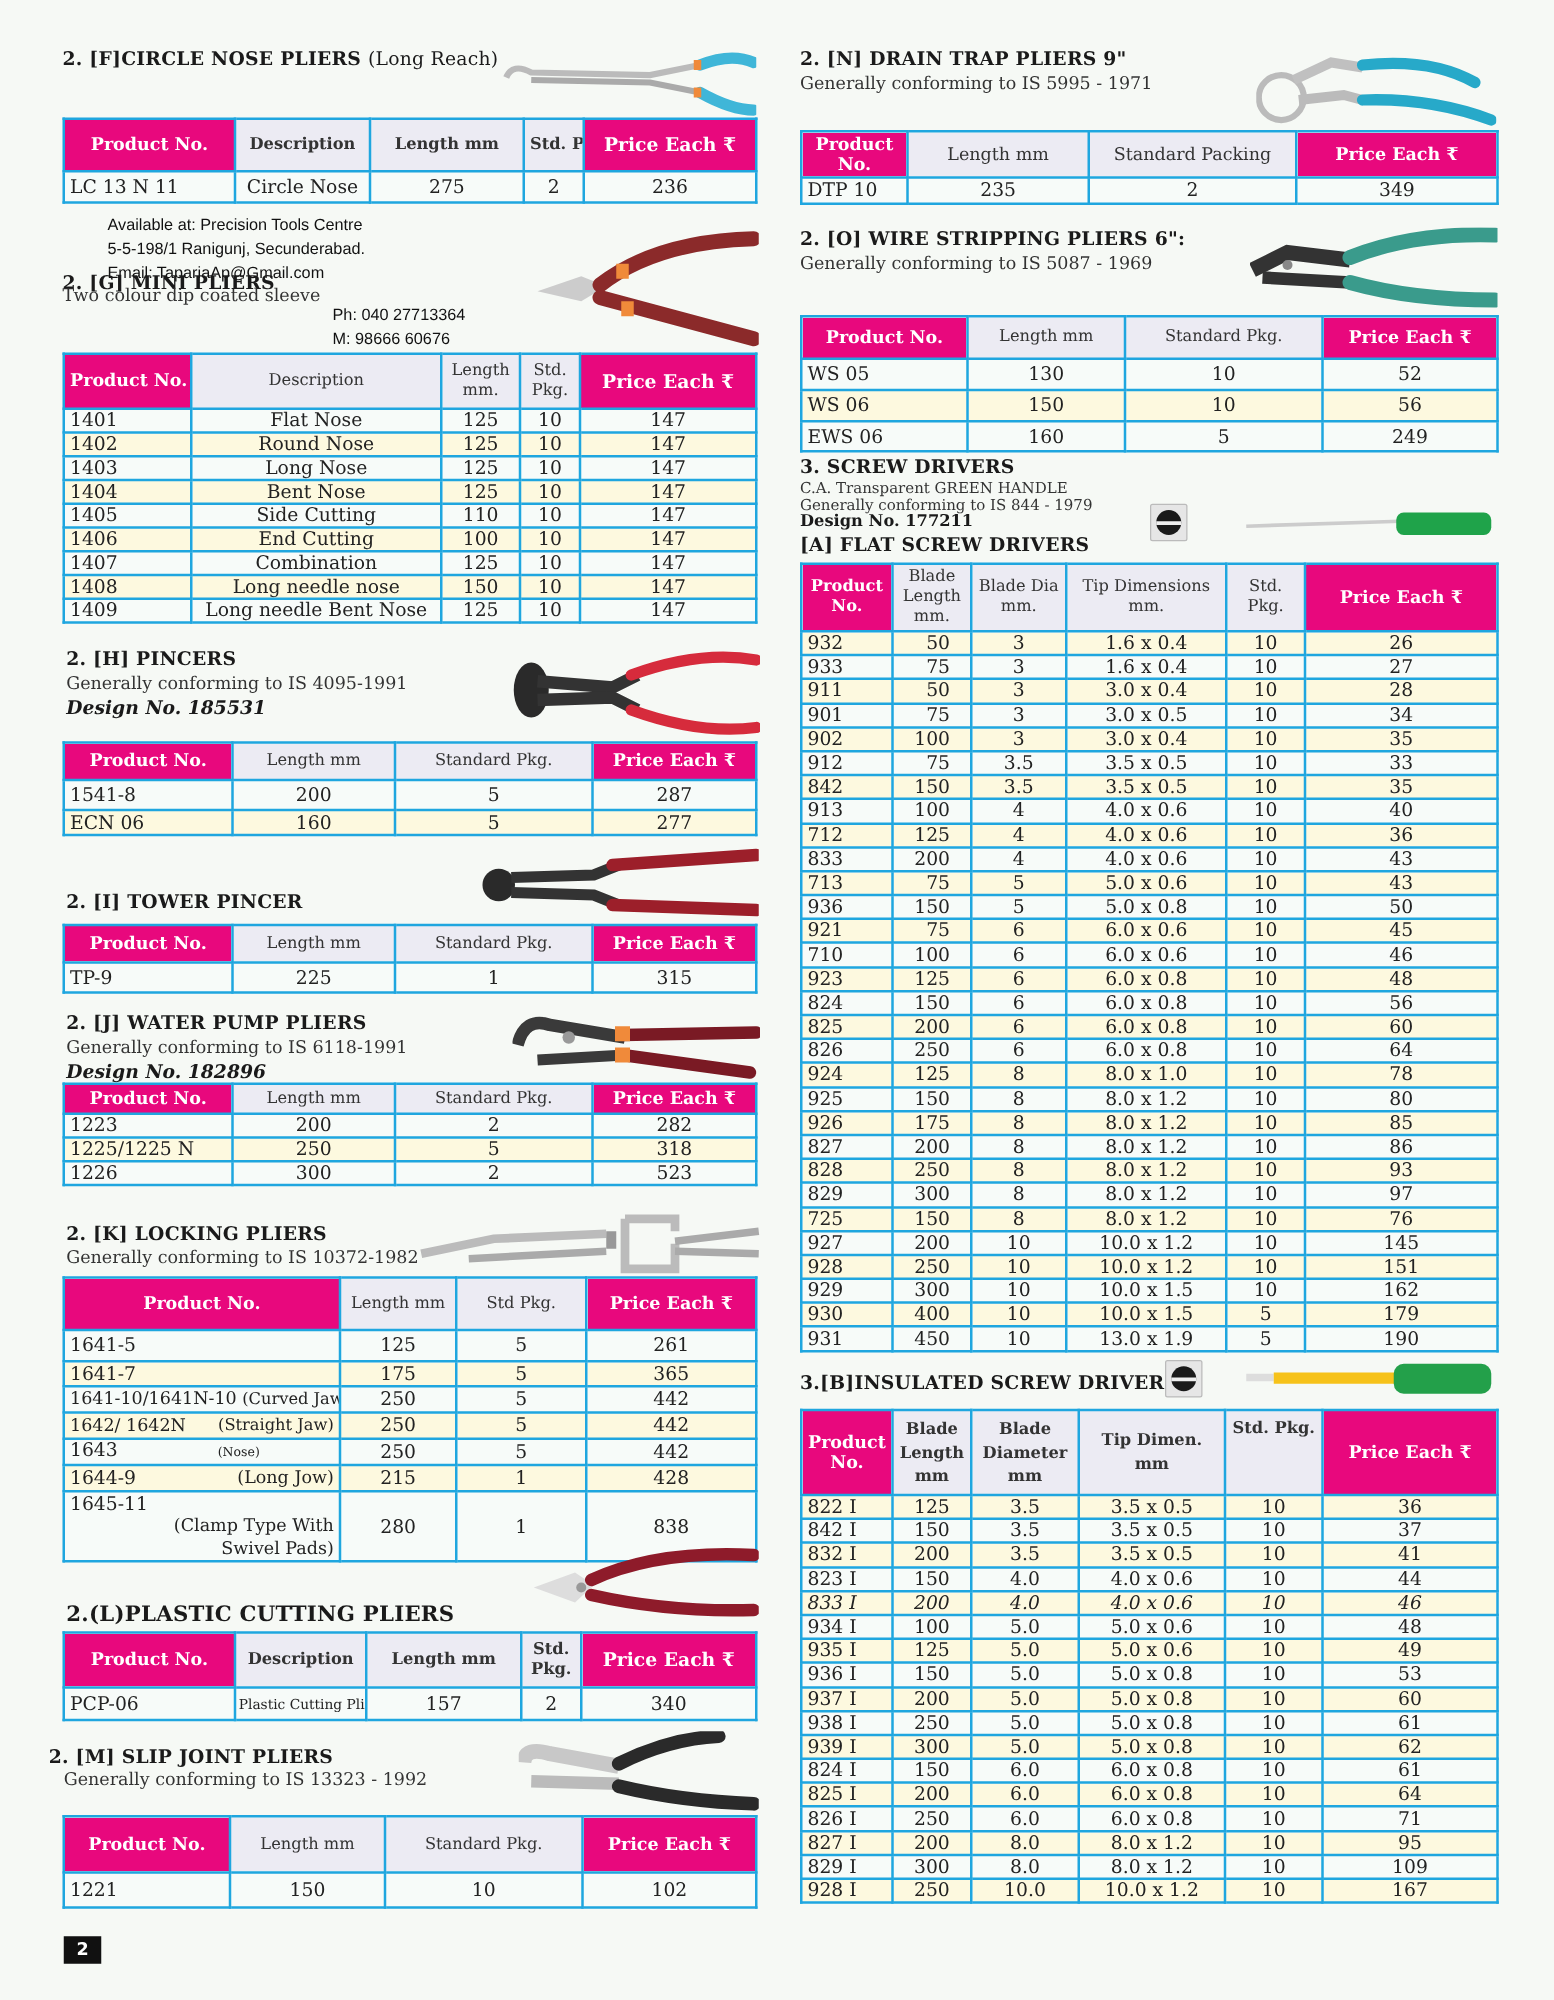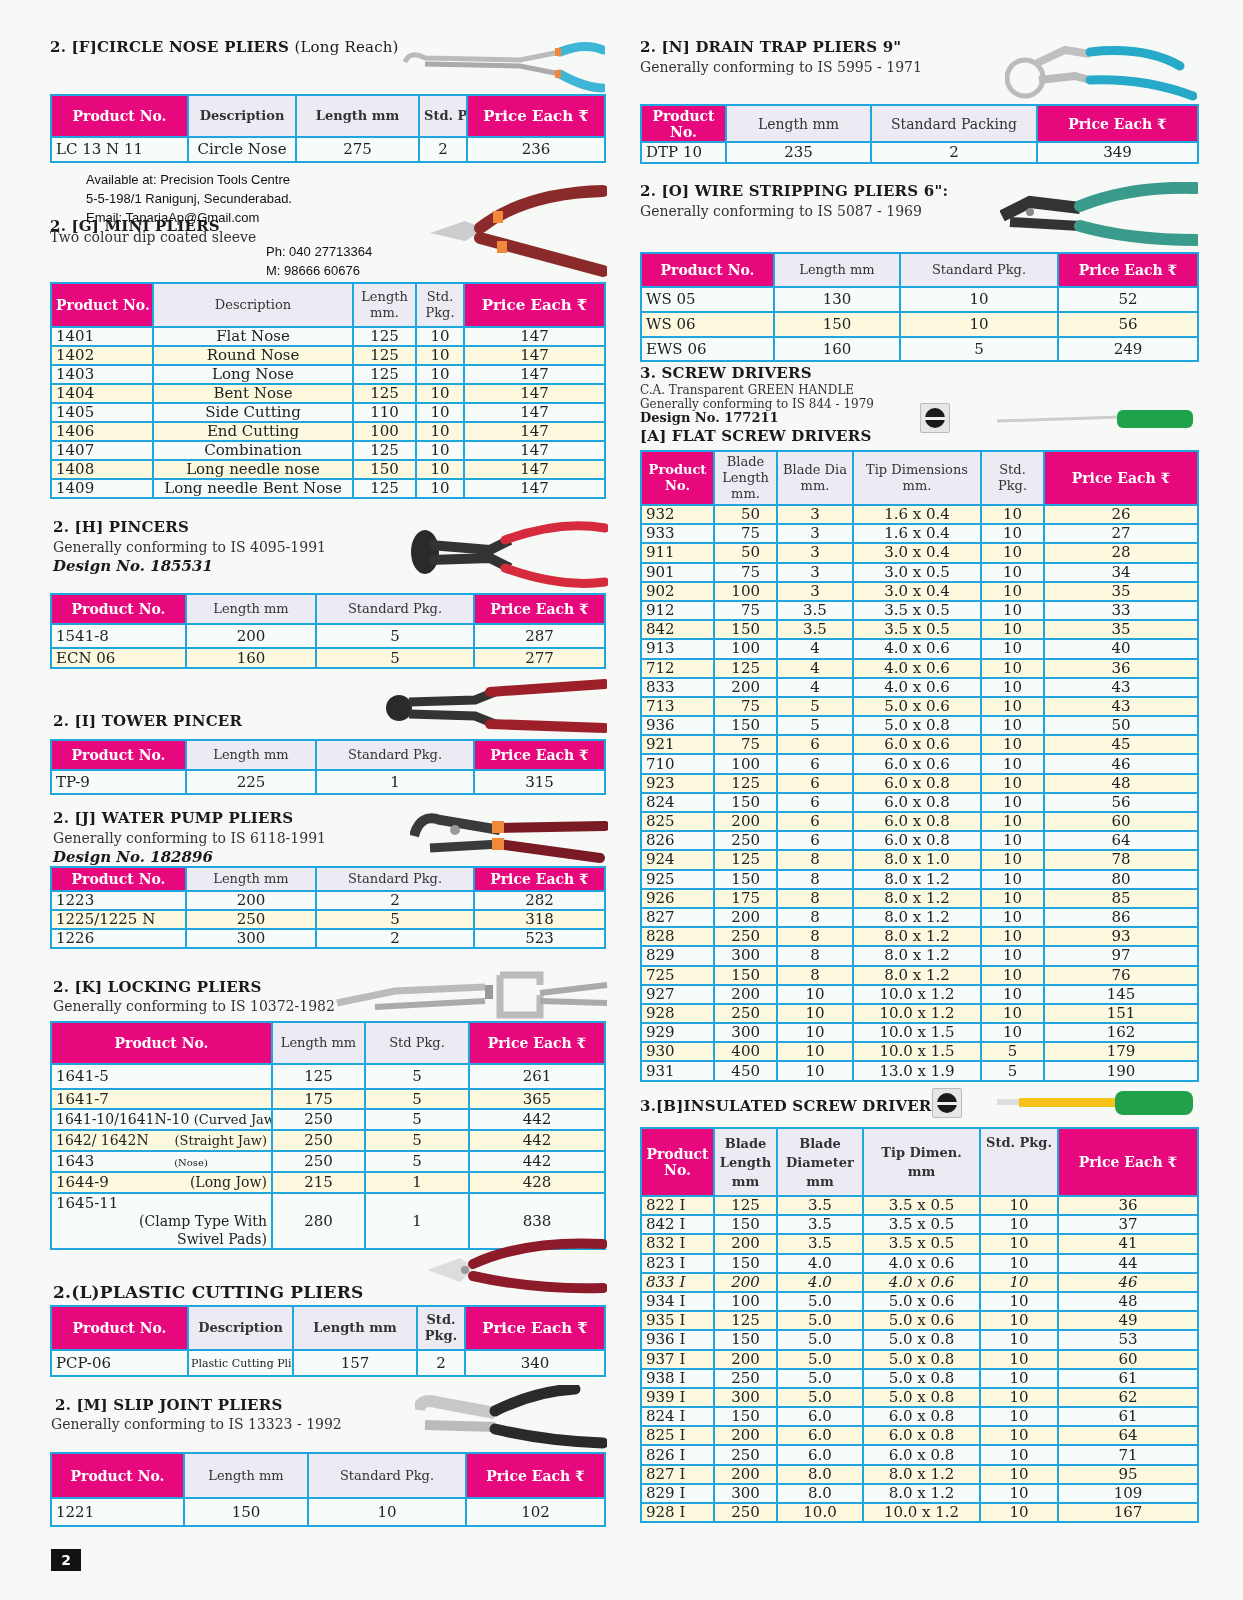--- a/index.html
+++ b/index.html
@@ -383,21 +383,21 @@
   <tr style="height:26px">
     <td class="l">PCP-06</td>
     <td class="l desc-small" style="padding:0 2px">Plastic Cutting Pliers</td>
     <td>157</td>
     <td>2</td>
     <td>340</td>
   </tr>
 </tbody>
   </table>
 
-<div class="sec sec-title" style="left:55px;top:1396px;">2. [M] SLIP JOINT PLIERS</div>
+<div class="sec sec-title" style="left:39px;top:1396px;">2. [M] SLIP JOINT PLIERS</div>
 <div class="sec sec-sub" style="left:51px;top:1415px;">Generally conforming to IS 13323 - 1992</div>
 <svg class="tool" style="left:415px;top:1385px;" width="192" height="65">
   <path d="M4 25 Q5 12 25 18 L80 28" stroke="#c8c8c8" stroke-width="12" fill="none"></path>
   <path d="M10 40 L80 42" stroke="#bbb" stroke-width="10" fill="none"></path>
   <path d="M80 26 Q120 6 160 4" stroke="#2a2a2a" stroke-width="11" fill="none" stroke-linecap="round"></path>
   <path d="M80 44 Q130 56 188 58" stroke="#2a2a2a" stroke-width="11" fill="none" stroke-linecap="round"></path>
 </svg>
 <table class="cat" style="left:50px;top:1452px;width:556px;">
   <colgroup>
       <col style="width:133px">

